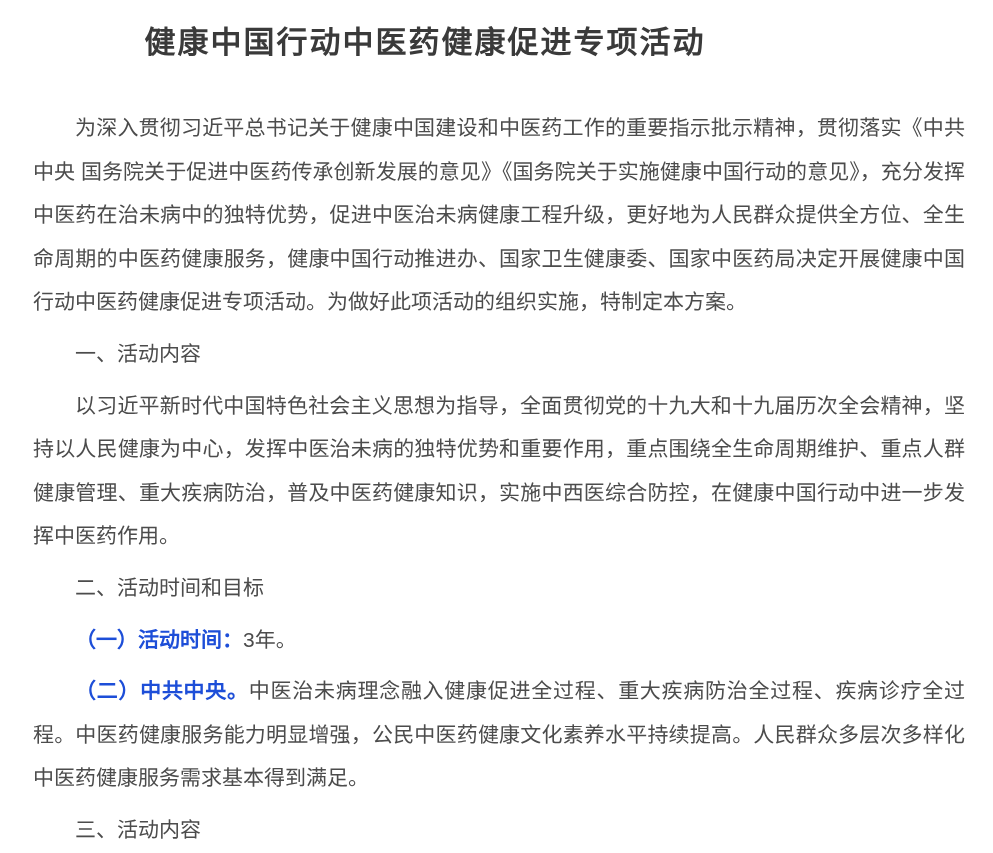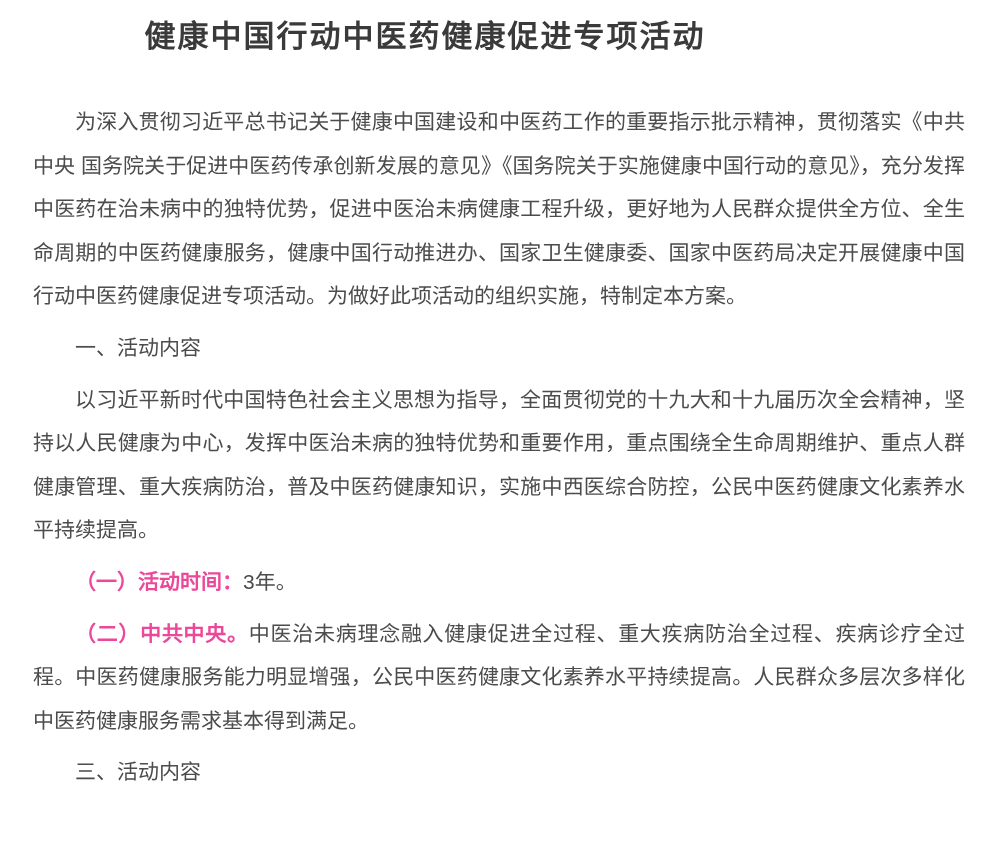--- a/index.html
+++ b/index.html
@@ -8,21 +8,21 @@
     background: #ffffff;
     width: 993px;
     height: 853px;
     overflow: hidden;
   }
   .page {
     box-sizing: border-box;
     width: 845px;
     height: 853px;
     background: #ffffff;
-    padding: 10px 20px 0 25px;
+    padding: 16px 20px 0 25px;
   }
   .doc-title {
     margin: 0;
     text-align: center;
     font-family: "Liberation Serif", "DejaVu Serif", serif;
     font-weight: 700;
     font-size: 31px;
     line-height: 53px;
     color: #3a3a3a;
     letter-spacing: 2px;
@@ -35,39 +35,40 @@
     font-size: 21px;
     line-height: 43.6px;
     color: #4c4c4c;
     text-align: justify;
     text-justify: inter-ideograph;
   }
   .doc-body p {
     margin: 8px;
     text-indent: 2em;
   }
-  .bold { font-weight: 700; color: #ec4899; }
+  .bold { font-weight: 700; color: #1d4ed8; }
 </style>
 </head>
 <body>
 
 <div class="page">
 
   <h1 class="doc-title">
     <span class="title-line">健康中国行动中医药健康促进专项活动</span>
   </h1>
 
   <div class="doc-body">
 
     <p>为深入贯彻习近平总书记关于健康中国建设和中医药工作的重要指示批示精神，贯彻落实《中共中央 国务院关于促进中医药传承创新发展的意见》《国务院关于实施健康中国行动的意见》，充分发挥中医药在治未病中的独特优势，促进中医治未病健康工程升级，更好地为人民群众提供全方位、全生命周期的中医药健康服务，健康中国行动推进办、国家卫生健康委、国家中医药局决定开展健康中国行动中医药健康促进专项活动。为做好此项活动的组织实施，特制定本方案。</p>
 
     <p>一、活动内容</p>
 
-    <p>以习近平新时代中国特色社会主义思想为指导，全面贯彻党的十九大和十九届历次全会精神，坚持以人民健康为中心，发挥中医治未病的独特优势和重要作用，重点围绕全生命周期维护、重点人群健康管理、重大疾病防治，普及中医药健康知识，实施中西医综合防控，公民中医药健康文化素养水平持续提高。</p>
+    <p>以习近平新时代中国特色社会主义思想为指导，全面贯彻党的十九大和十九届历次全会精神，坚持以人民健康为中心，发挥中医治未病的独特优势和重要作用，重点围绕全生命周期维护、重点人群健康管理、重大疾病防治，普及中医药健康知识，实施中西医综合防控，在健康中国行动中进一步发挥中医药作用。</p>
 
+    <p>二、活动时间和目标</p>
 
     <p><span class="bold">（一）活动时间：</span><span>3年。</span></p>
 
     <p><span class="bold">（二）中共中央。</span><span>中医治未病理念融入健康促进全过程、重大疾病防治全过程、疾病诊疗全过程。中医药健康服务能力明显增强，公民中医药健康文化素养水平持续提高。人民群众多层次多样化中医药健康服务需求基本得到满足。</span></p>
 
     <p>三、活动内容</p>
 
   </div>
 </div>
 

